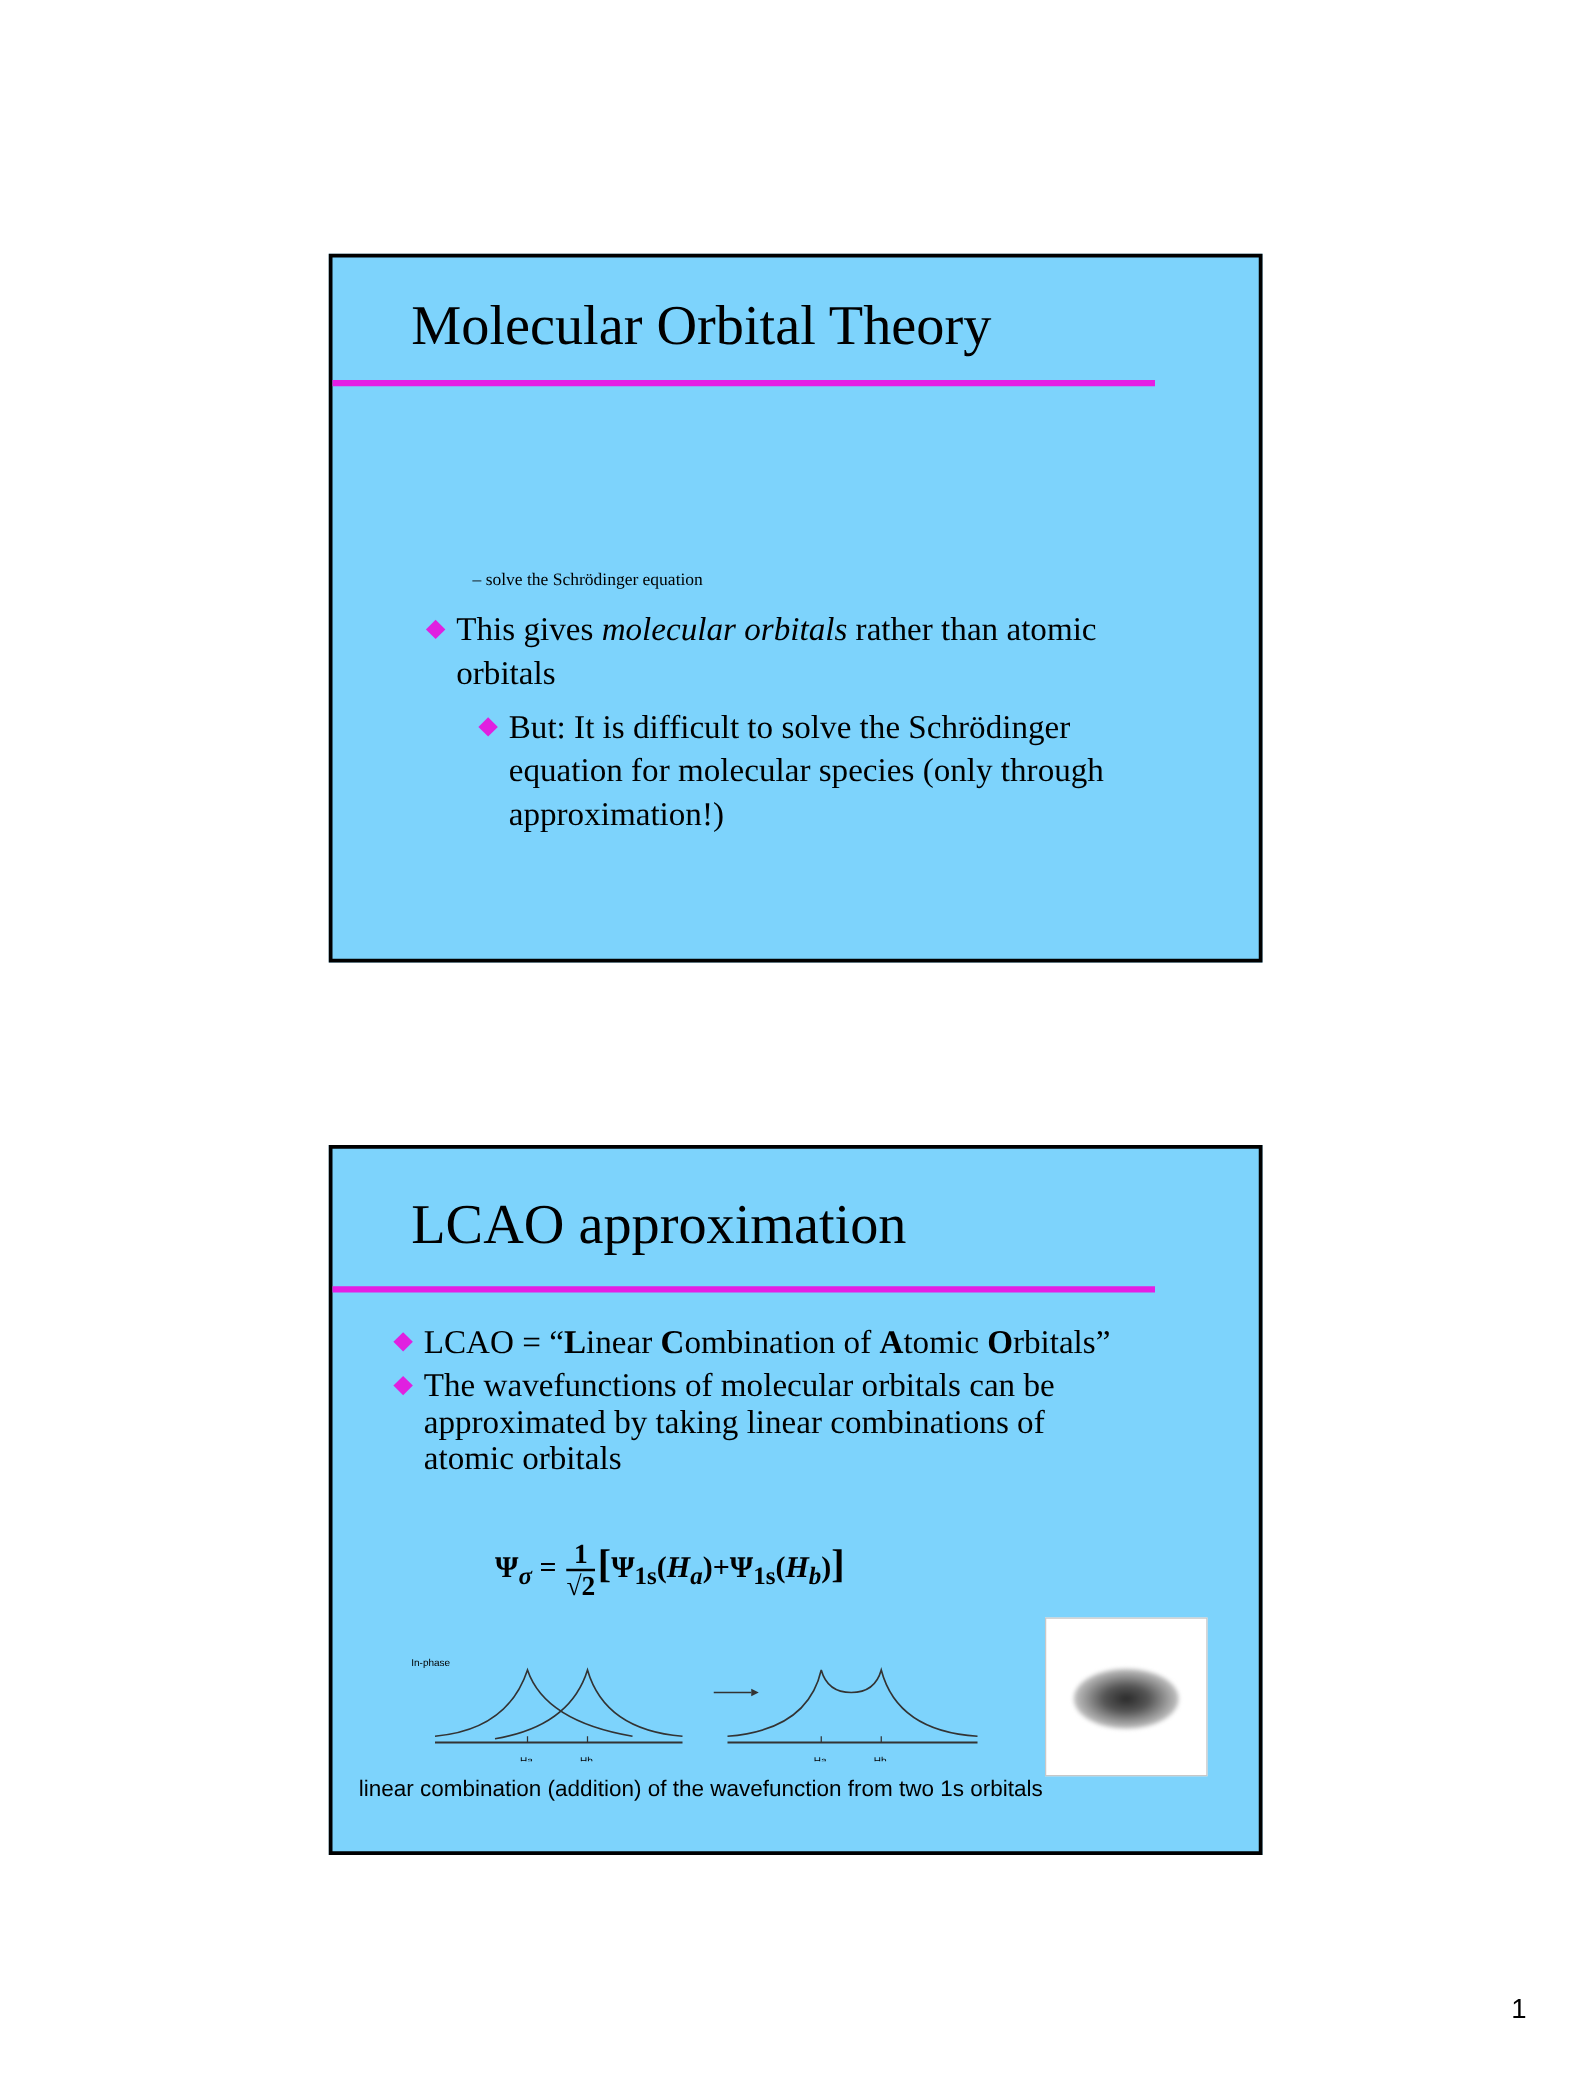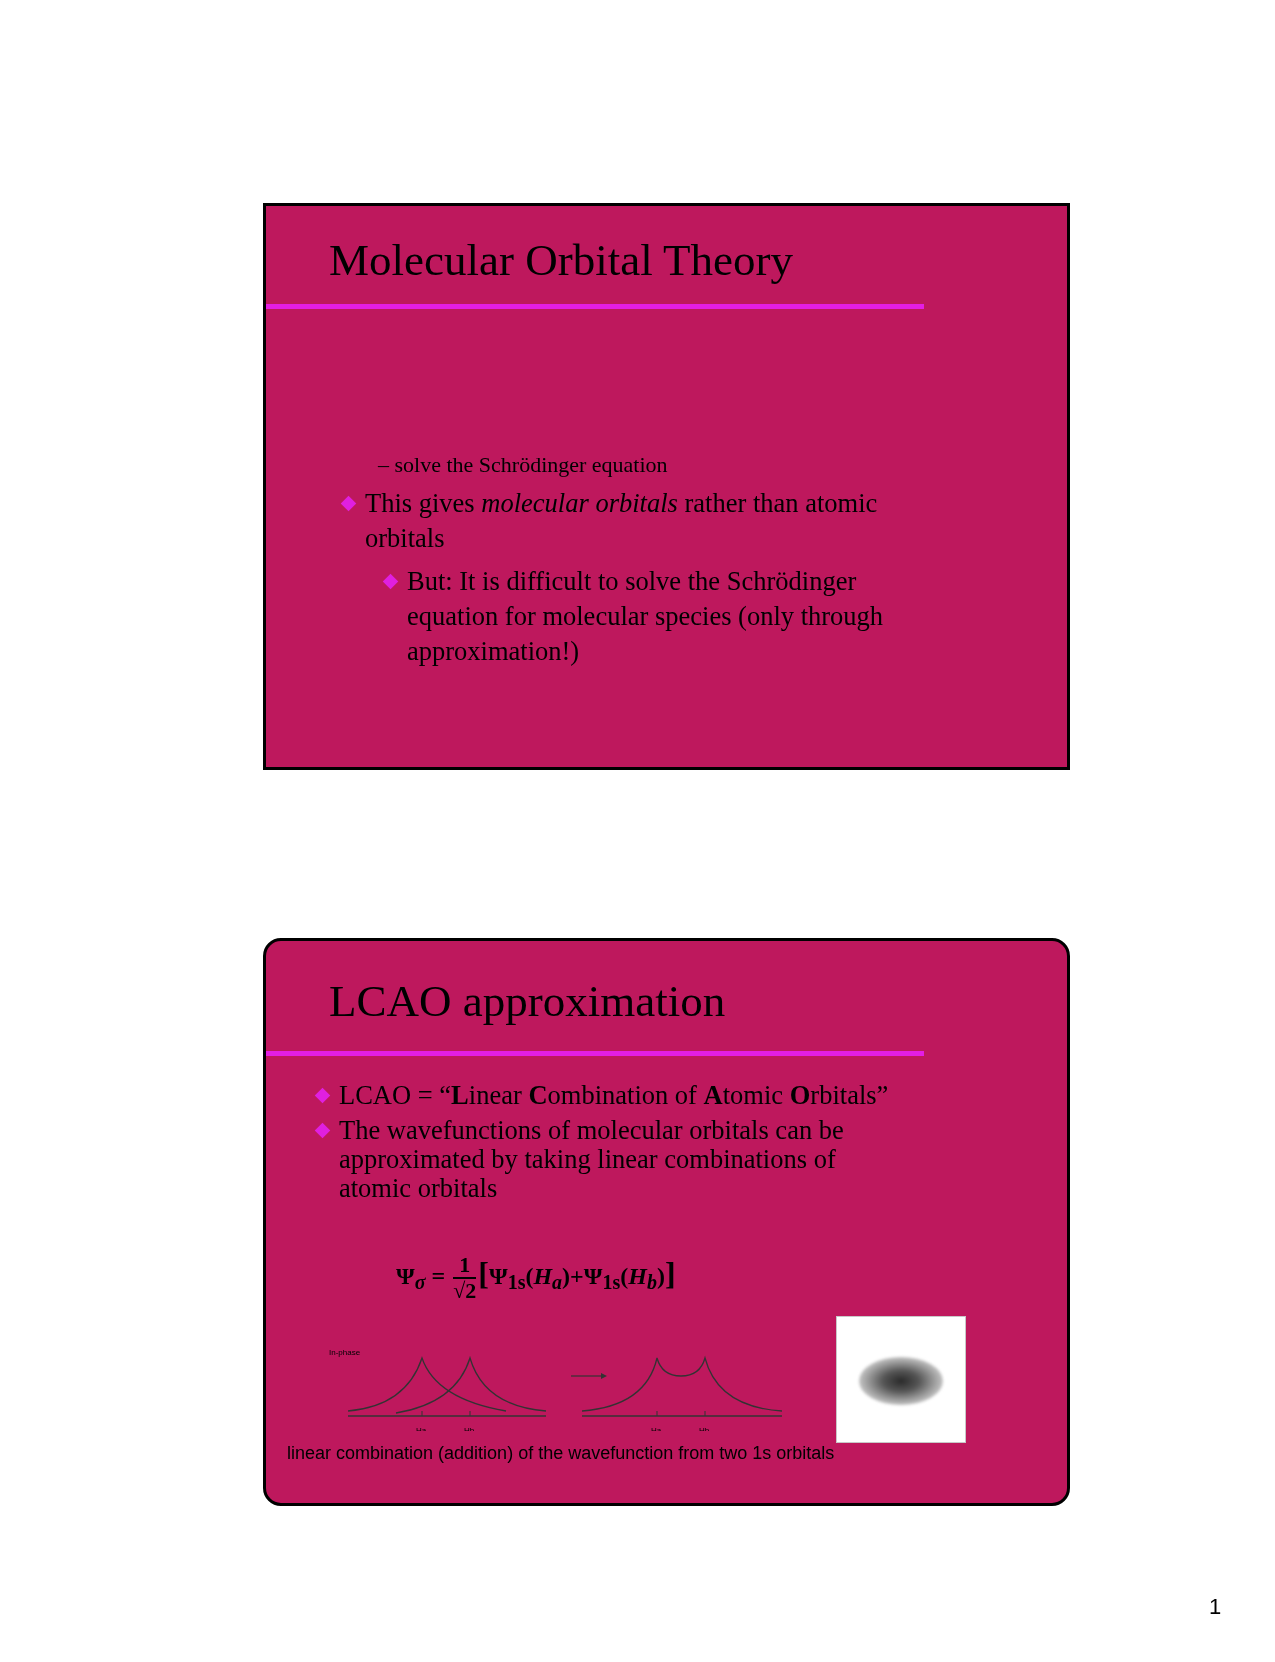--- a/index.html
+++ b/index.html
@@ -1,39 +1,39 @@
 <!DOCTYPE html>
 <html><head>
 <meta charset="utf-8">
 <style>
   html, body { margin:0; padding:0; }
   body {
     width:1275px; height:1662px; background:#ffffff; position:relative; overflow:hidden;
     font-family:"Liberation Serif", "DejaVu Serif", serif; color:#000;
   }
   .slide {
-    position:absolute; left:263px; width:807px; border:3px solid #000; background:#be185d; box-sizing:border-box;padding-left:44px;
+    position:absolute; left:263px; width:747px; border:3px solid #000; background:#7dd3fc; box-sizing:border-box;padding-left:44px;
   }
   #slide1 { top:203px; height:567px; }
-  #slide2 { top:938px; height:568px;border-radius:18px; }
+  #slide2 { top:916px; height:568px; }
   .title {
     position:absolute; left:63px; font-size:45px; line-height:1; white-space:nowrap;
   }
   .rule {
     position:absolute; left:0; width:658px; height:5px; background:#e41ee4;
   }
   .bullet {
     position:absolute; font-size:26.5px; line-height:35px;
   }
   .bullet .diamond {
     position:absolute; left:-22px; top:12px; width:11px; height:11px; background:#e020e0;
     transform:rotate(45deg);
   }
   .sub {
-    position:absolute; font-size:22px; line-height:28px;text-align:right;
+    position:absolute; font-size:14px; line-height:28px;text-align:right;
   }
   .tight { line-height:29px; }
   .formula {
     position:absolute; left:130px; top:312px; font-size:24px; font-family:"Liberation Serif", serif; white-space:nowrap;font-weight:bold;
   }
   .formula i { font-style:italic; }
   .frac { display:inline-block; text-align:center; vertical-align:middle; margin:0 2px; }
   .frac .num { display:block; font-size:22px; border-bottom:2px solid #000; padding:0 4px; line-height:24px;}
   .frac .den { display:block; font-size:22px; line-height:24px;}
   .caption {

